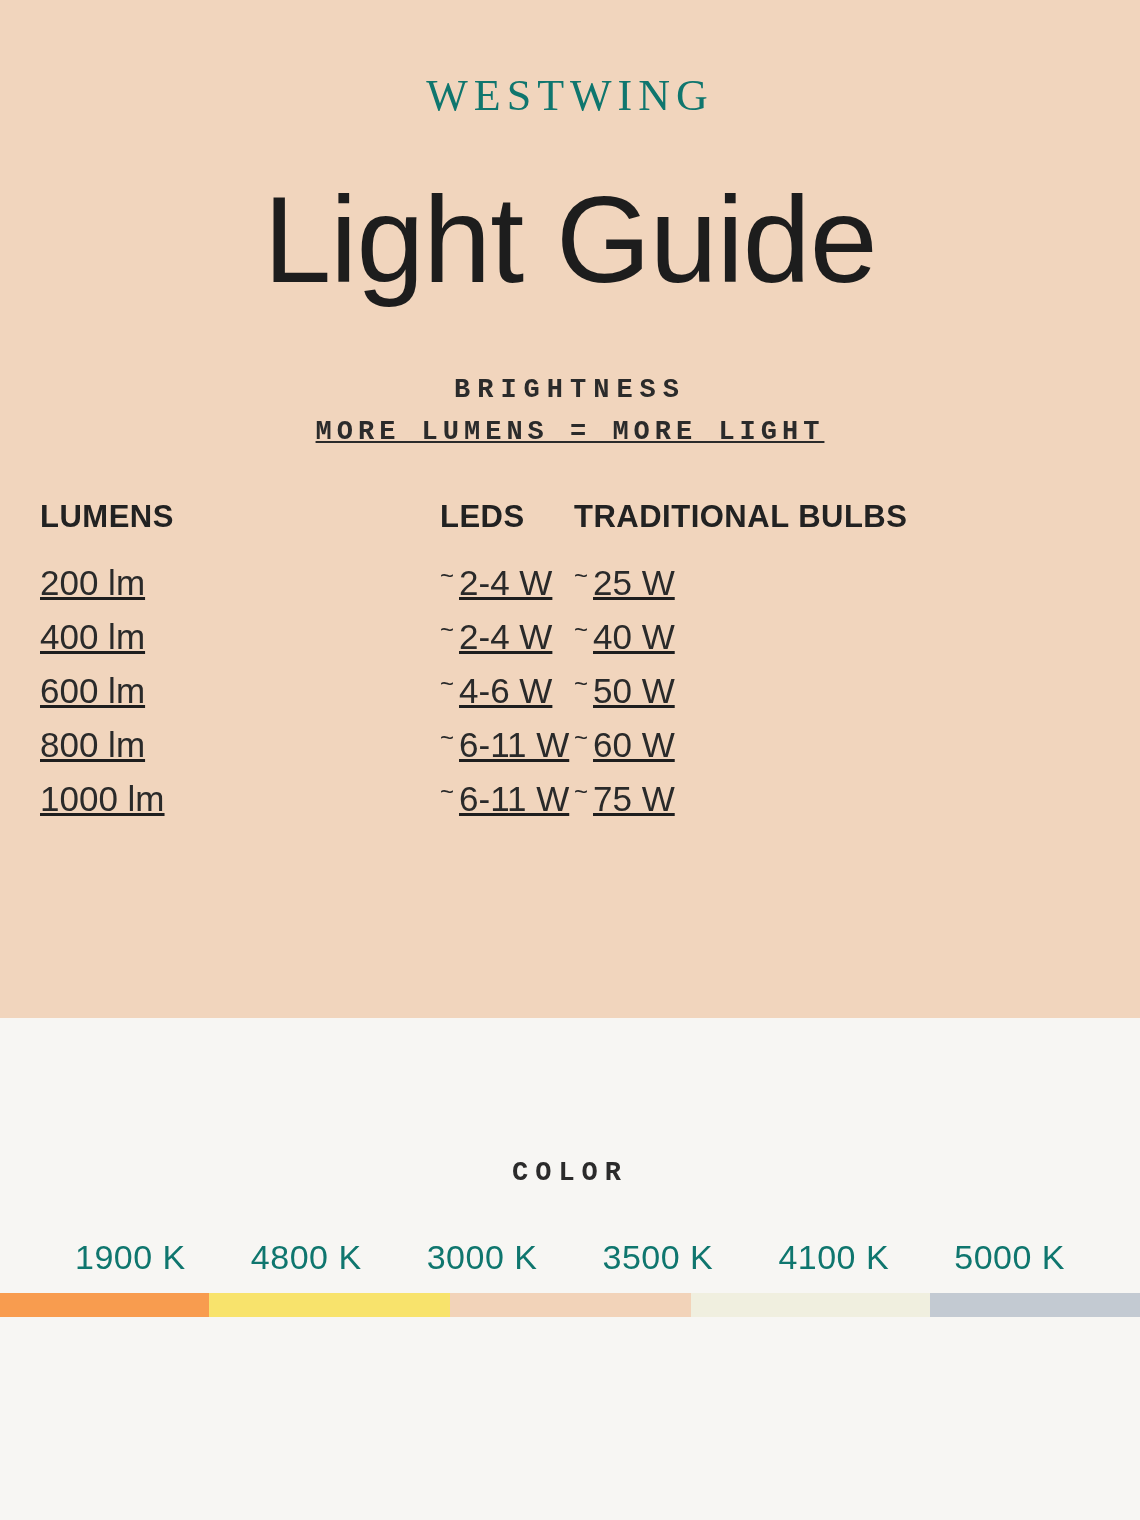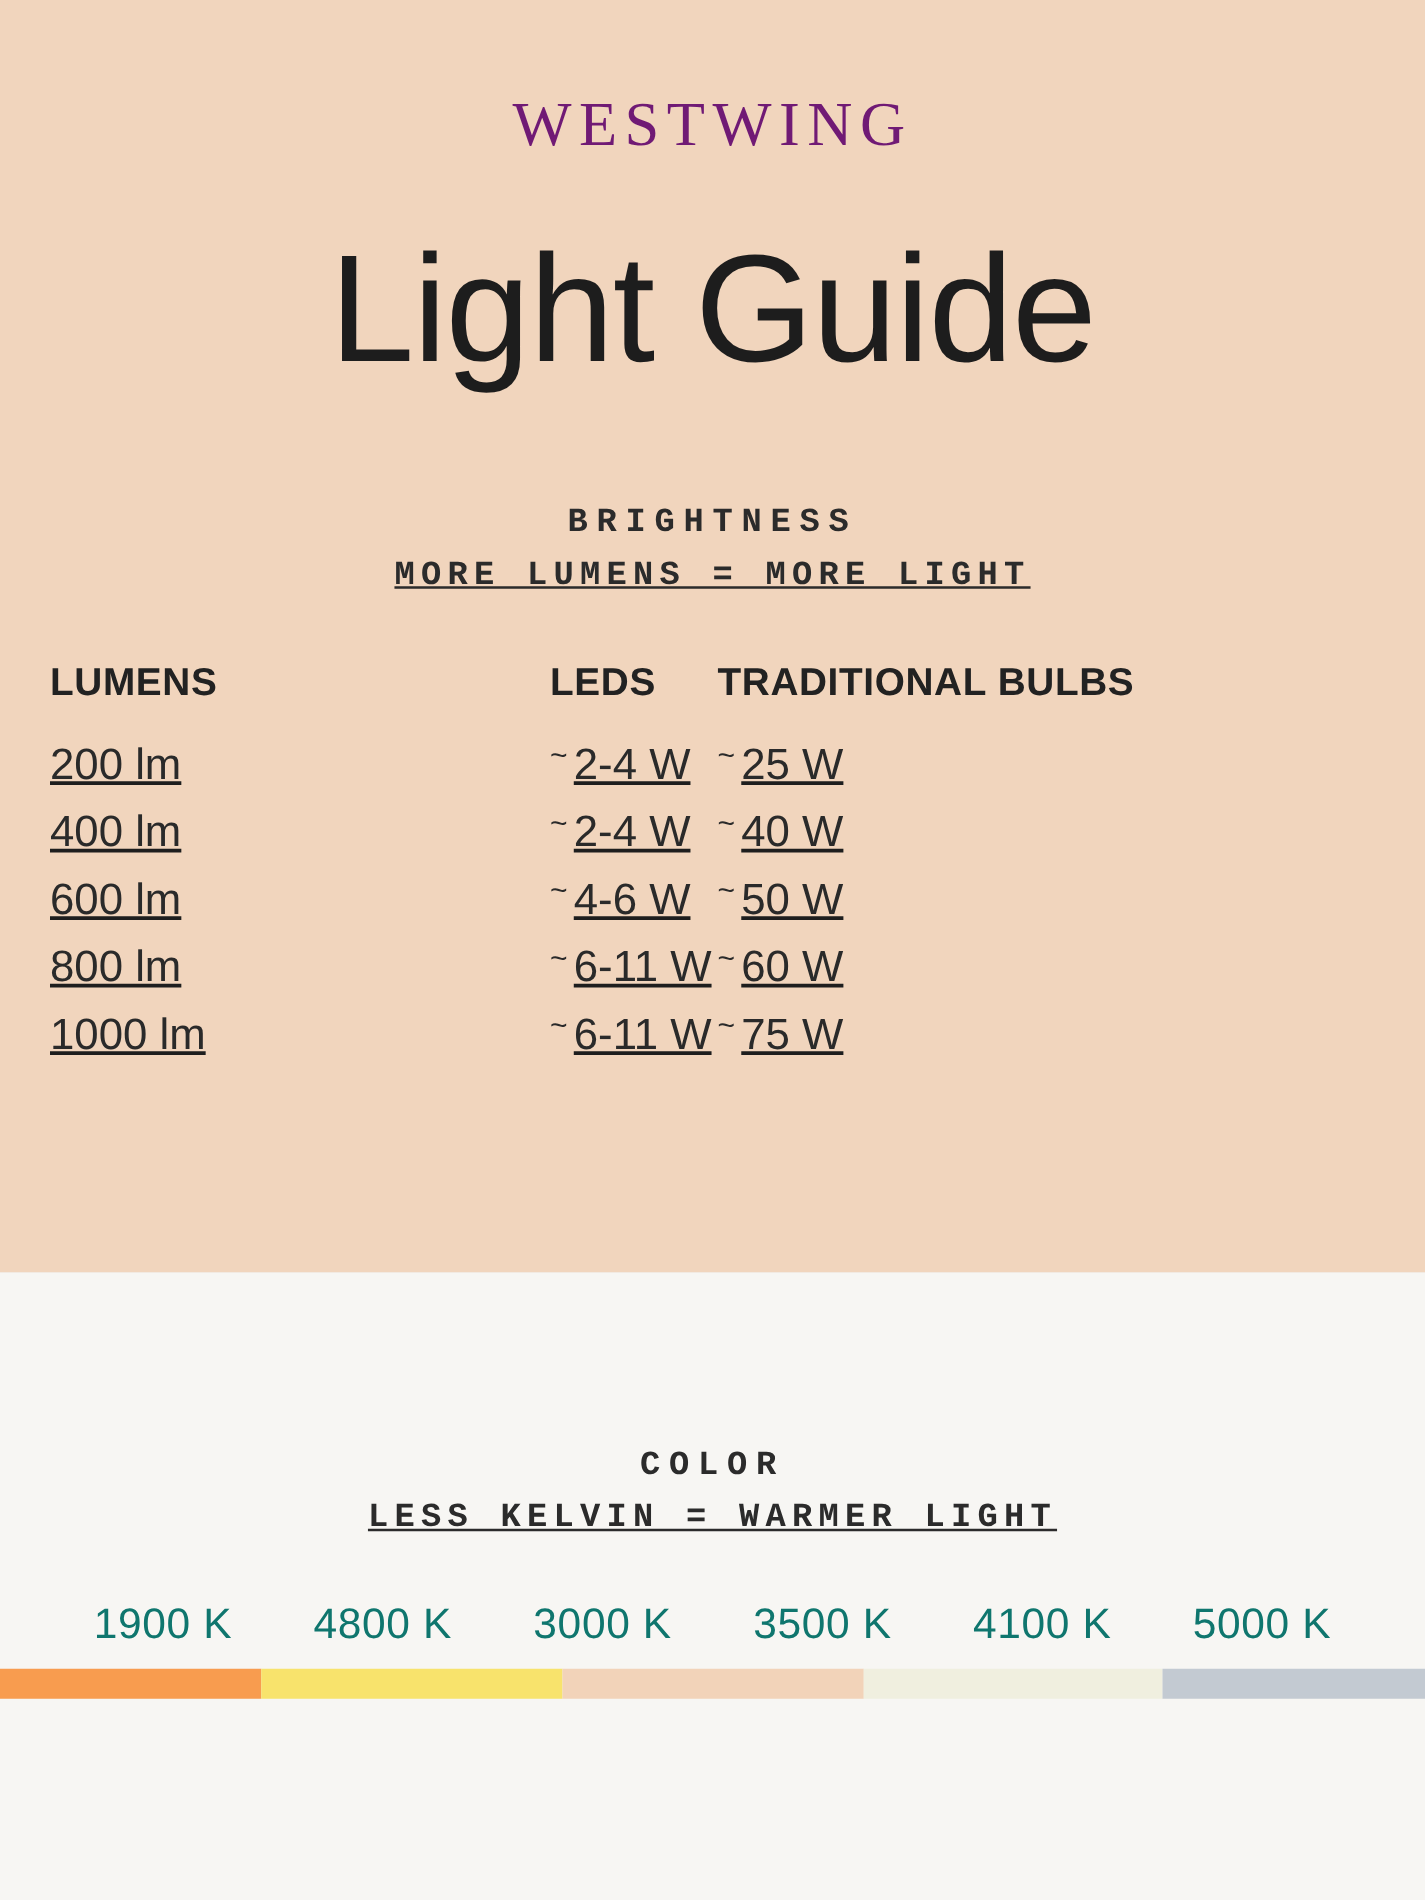--- a/index.html
+++ b/index.html
@@ -16,24 +16,24 @@
 
   
   .section-top {
     height: 1018px;
     background: #f1d5bd;
     text-align: center;
   }
   .brand {
     padding-top: 70px;
     font-family: "Liberation Serif", serif;
-    font-size: 50px;
+    font-size: 44px;
     font-weight: 400;
     letter-spacing: 6px;
-    color: #701a75;
+    color: #0f766e;
   }
   .page-title {
     margin-top: 52px;
     font-size: 122px;
     font-weight: 400;
     letter-spacing: -1px;
     line-height: 1.1;
     color: #1d1d1d;
   }
   .mono-heading {
@@ -45,21 +45,21 @@
   }
   .mono-sub {
     font-family: "Liberation Mono", "DejaVu Sans Mono", monospace;
     font-size: 27px;
     font-weight: 700;
     letter-spacing: 5px;
     margin-top: 12px;
     color: #2b2b2b;
     text-decoration: underline;
   }
-  .brightness-headings { margin-top: 90px; }
+  .brightness-headings { margin-top: 68px; }
 
   .lumens-table { margin-top: 52px; }
   .t-row {
     display: grid;
     grid-template-columns: 400px 134px 376px;
     padding-left: 40px;
     align-items: baseline;
   }
   .t-head .t-cell {
     font-size: 31px;
@@ -170,21 +170,20 @@
           <div class="t-cell"><span class="approx">~</span><span>6-11 W</span></div>
           <div class="t-cell"><span class="approx">~</span><span>75 W</span></div>
         </div>
       </div>
     </div>
   </section>
 
   <section class="section-bottom" style="background: rgb(247, 246, 243);">
     <div class="color-headings">
       <div class="mono-heading">COLOR</div>
-      <div class="mono-sub">LESS KELVIN = WARMER LIGHT</div>
     </div>
 
     <div class="kelvin-row">
       <span class="kelvin-label">1900 K</span>
       <span class="kelvin-label">4800 K</span>
       <span class="kelvin-label">3000 K</span>
       <span class="kelvin-label">3500 K</span>
       <span class="kelvin-label">4100 K</span>
       <span class="kelvin-label">5000 K</span>
     </div>

